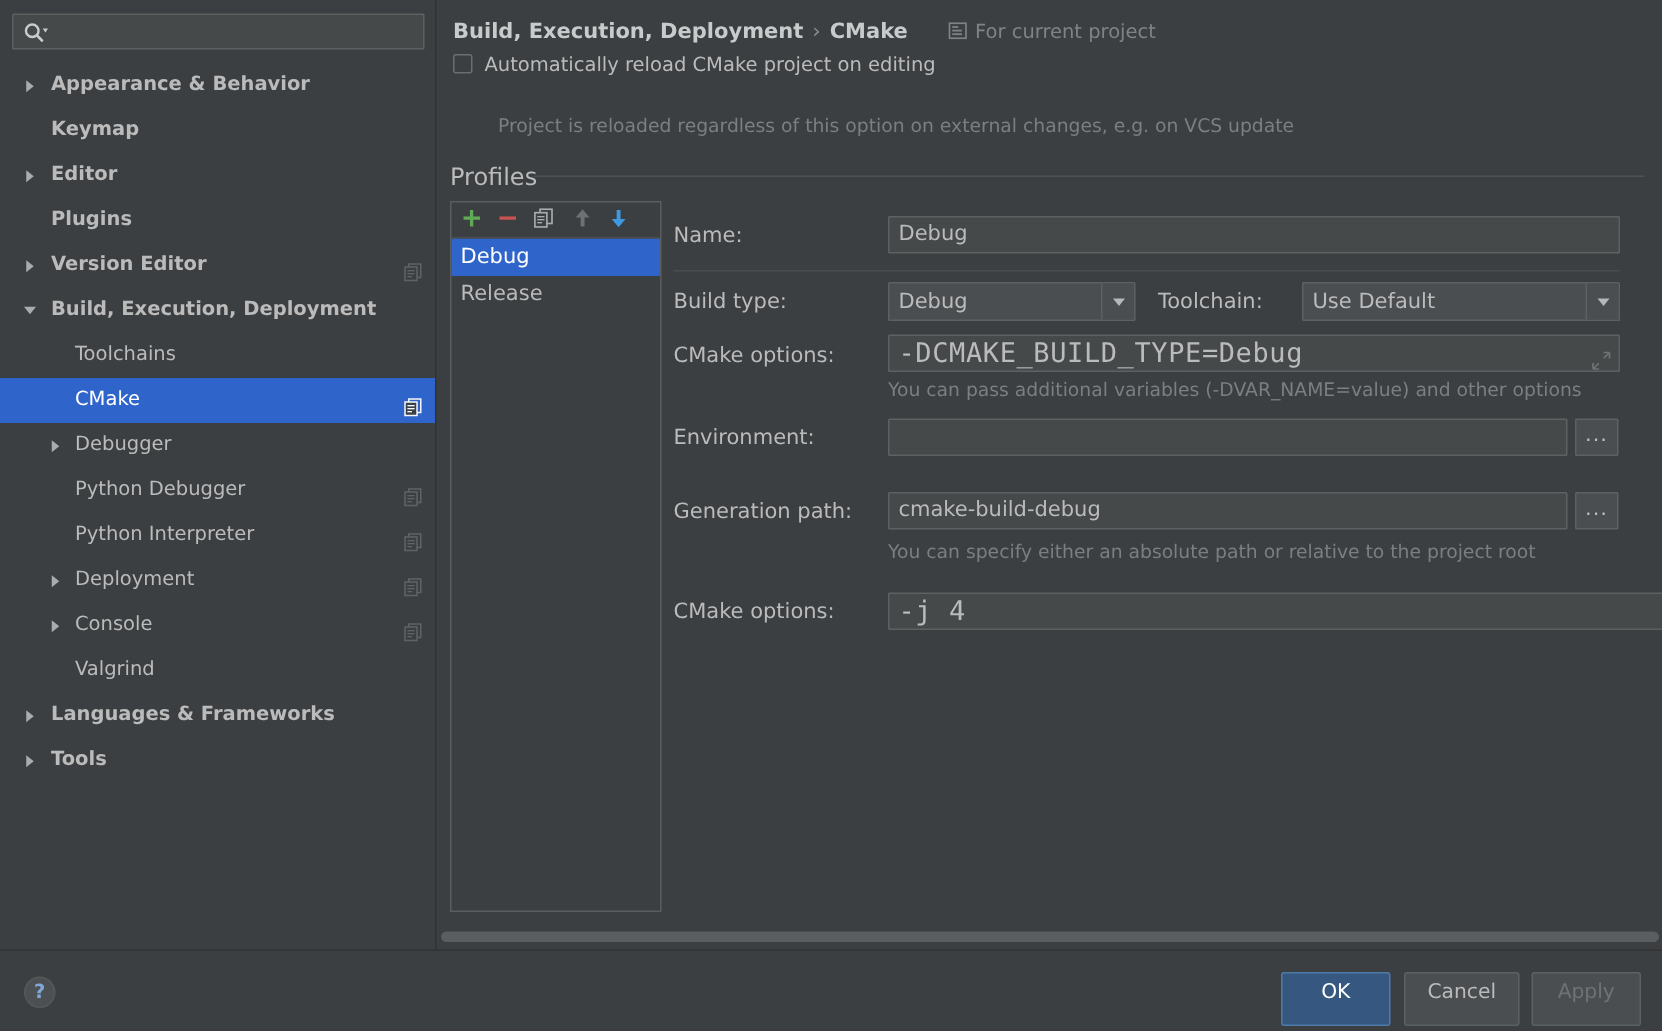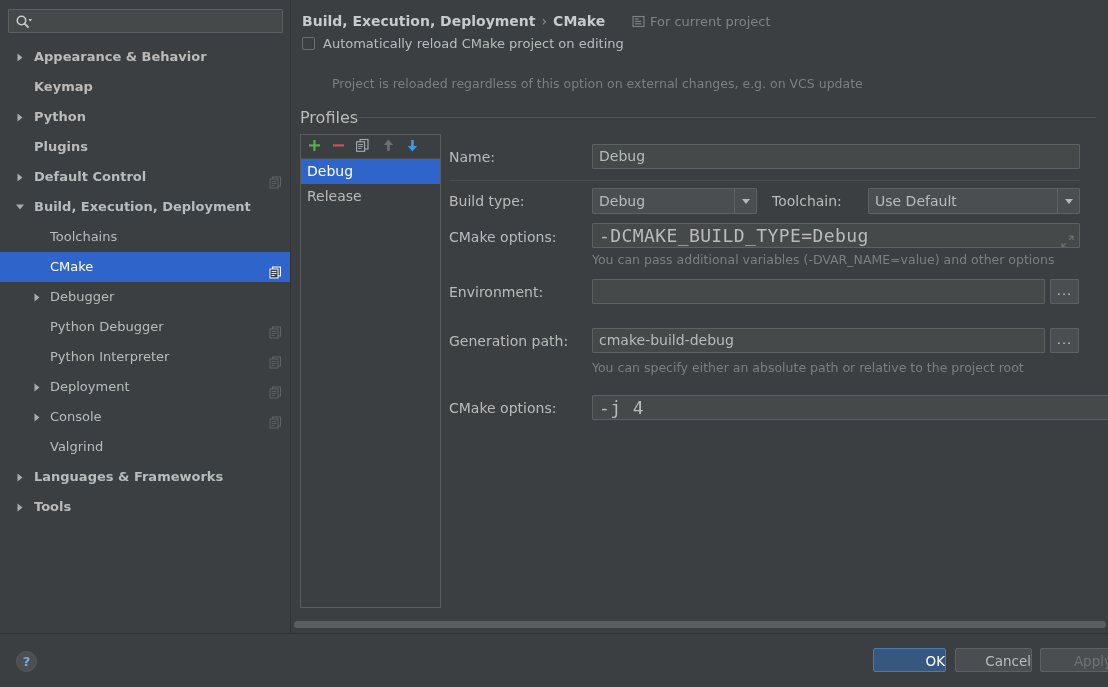--- a/index.html
+++ b/index.html
@@ -120,24 +120,24 @@
     position: absolute; left: 0; top: 633px; width: 1108px; height: 54px;
     background: #3c3f41; border-top: 1px solid #323232;
   }
   .helpbtn {
     position: absolute; left: 16px; top: 17px; width: 21px; height: 21px;
     border-radius: 50%; background: #4c5052; border: 1px solid #55595b;
     color: #7fa7d8; font-size: 13px; font-weight: bold; text-align: center;
     line-height: 20px;
   }
   .dbtn {
-    position: absolute; top: 14px; height: 24px;
+    position: absolute; top: 14px; height: 36px;
     border: 1px solid #5e6162; border-radius: 2px;
     background: #4a4e50; color: #bbbbbb;
-    font-size: 13.5px; text-align: right; line-height: 24px; margin-left: 19px;
+    font-size: 13.5px; text-align: center; line-height: 24px;
   }
   .dbtn.primary { background: #365880; border-color: #4c7aab; color: #ffffff; }
   .dbtn.disabled { color: #6e7274; }
 </style>
 </head>
 <body>
 
 <div id="root">
 
   <div id="sidebar">
@@ -158,27 +158,27 @@
         <div class="trow lvl0 arrow"><span class="tw">
             <svg width="8" height="9" viewBox="0 0 8 9">
               <polygon points="1.5,0.5 6.5,4.5 1.5,8.5" fill="#a9acad"></polygon>
             </svg>
           </span><span class="lbl">Appearance &amp; Behavior</span></div>
         <div class="trow lvl0 noarrow"><span class="lbl">Keymap</span></div>
         <div class="trow lvl0 arrow"><span class="tw">
             <svg width="8" height="9" viewBox="0 0 8 9">
               <polygon points="1.5,0.5 6.5,4.5 1.5,8.5" fill="#a9acad"></polygon>
             </svg>
-          </span><span class="lbl">Python</span></div>
+          </span><span class="lbl">Editor</span></div>
         <div class="trow lvl0 noarrow"><span class="lbl">Plugins</span></div>
         <div class="trow lvl0 arrow"><span class="tw">
             <svg width="8" height="9" viewBox="0 0 8 9">
               <polygon points="1.5,0.5 6.5,4.5 1.5,8.5" fill="#a9acad"></polygon>
             </svg>
-          </span><span class="lbl">Default Control</span><span class="copy-badge"><svg width="13" height="13" viewBox="0 0 13 13">
+          </span><span class="lbl">Version Editor</span><span class="copy-badge"><svg width="13" height="13" viewBox="0 0 13 13">
               <rect x="3.5" y="1" width="8" height="9" fill="none" stroke="#8d9091" stroke-width="1"></rect>
               <rect x="1" y="3" width="8" height="9" fill="#3c3f41" stroke="#8d9091" stroke-width="1"></rect>
               <rect x="2.6" y="5" width="4.8" height="0.9" fill="#8d9091"></rect>
               <rect x="2.6" y="7" width="4.8" height="0.9" fill="#8d9091"></rect>
               <rect x="2.6" y="9" width="3" height="0.9" fill="#8d9091"></rect>
             </svg></span></div>
         <div class="trow lvl0 arrow"><span class="tw">
             <svg width="9" height="8" viewBox="0 0 9 8">
               <polygon points="0,1.5 8,1.5 4,6.5" fill="#a9acad"></polygon>
             </svg>

